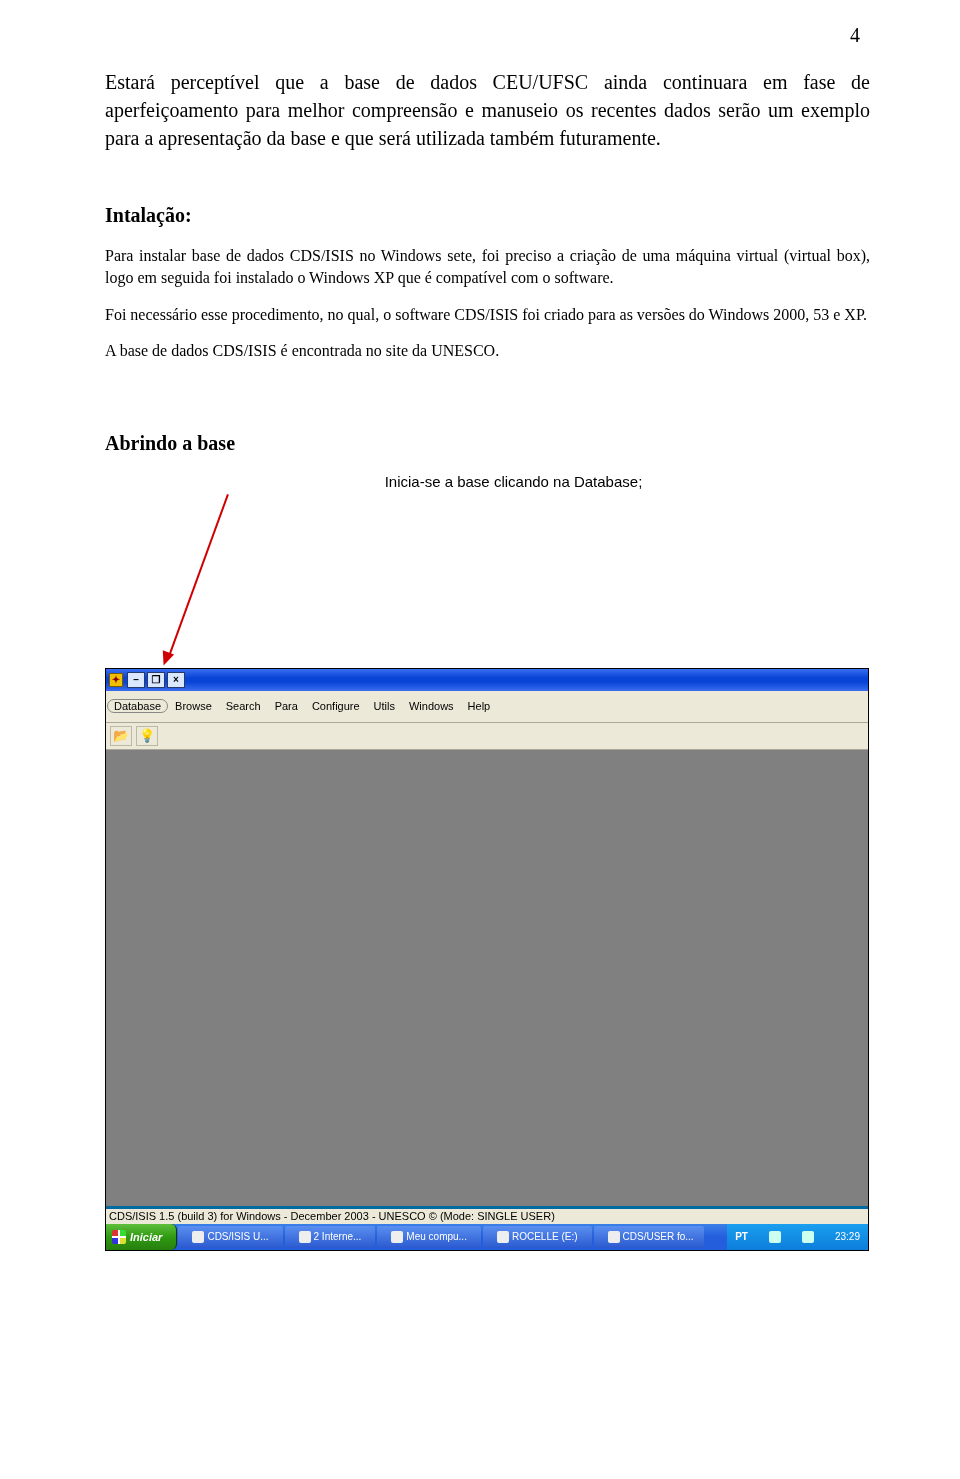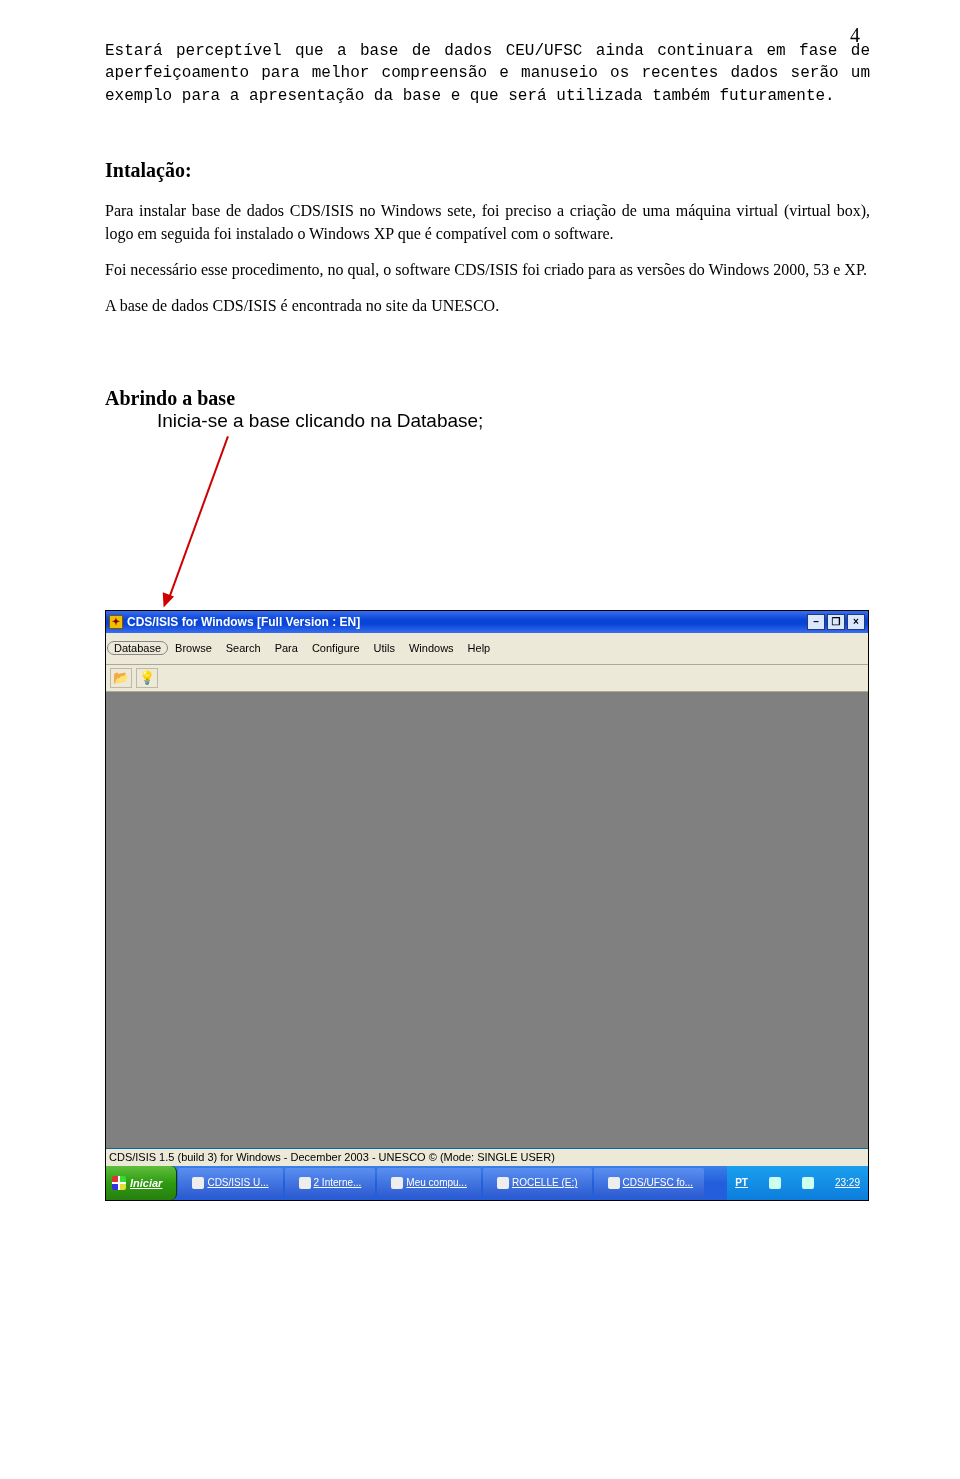--- a/index.html
+++ b/index.html
@@ -12,40 +12,42 @@
     position: relative;
     padding: 40px 90px 0 105px;
   }
   .page-number {
     position: absolute;
     top: 24px;
     right: 100px;
     font-size: 20px;
   }
   .para {
-    font-size: 16px;
+    font-size: 20px;
     line-height: 1.4;
     text-align: justify;
-    font-family: Liberation Mono, monospace;
+    margin-top: 28px;
   }
   .heading {
     font-size: 20px;
     font-weight: bold;
     margin-top: 52px;
   }
   .subpara {
     font-size: 16px;
     line-height: 1.4;
     text-align: justify;
     margin-top: 14px;
   }
   .instruction {
     font-family: Arial, sans-serif;
-    font-size: 19px;
+    font-size: 15px;
+    margin-top: 18px;
     margin-left: 52px;
+    text-align: center;
   }
   
   .arrow-wrap { position: relative; height: 172px; margin-top: 4px; }
   .arrow-line {
     position: absolute;
     left: 122px;
     top: 0;
     width: 2px;
     height: 174px;
     background: #d00000;
@@ -132,30 +134,29 @@
   .client-area {
     height: 456px;
     background: #808080;
   }
   .statusbar {
     height: 18px;
     background: #ece9d8;
     font-size: 11px;
     display:flex;align-items:center;
     padding-left:3px;
-    border-top:1px solid #0369a1;
+    border-top:3px solid #0369a1;
   }
   .taskbar {
-    height: 34px;
+    height: 26px;
     background: linear-gradient(to bottom,#3a80e8 0%,#245edc 50%,#245edc 100%);
     display: flex;
     align-items: stretch;
     font-size: 11px;
     color: #fff;
-    text-decoration: underline;
   }
   .start-btn {
     background: linear-gradient(to bottom,#5fbf3c 0%,#2f9a12 50%,#267f0e 100%);
     padding: 0 14px 0 6px;
     display:flex;align-items:center;gap:4px;
     font-weight:bold;
     font-style: italic;
     border-right: 1px solid #0a3a00;
     border-top-right-radius: 6px;
     border-bottom-right-radius: 6px;
@@ -207,21 +208,20 @@
 <p class="instruction">Inicia-se a base clicando na Database;</p>
 
 <div class="arrow-wrap">
   <div class="arrow-line"></div>
   <div class="arrow-head"></div>
 </div>
 
 <div class="screenshot">
   <div class="titlebar">
     <span class="titlebar-icon">✦</span>
-    <span class="titlebar-title">CDS/ISIS for Windows [Full Version : EN]</span>
     <span class="titlebar-btns">
       <span class="tb-btn">–</span>
       <span class="tb-btn">❐</span>
       <span class="tb-btn">×</span>
     </span>
   </div>
   <div class="menubar">
     <span class="menu-item cirled">Database</span>
     <span class="menu-item">Browse</span>
     <span class="menu-item">Search</span>
@@ -253,21 +253,21 @@
     <div class="task-item">
         <span class="task-ico"></span>
         <span>Meu compu...</span>
       </div>
     <div class="task-item">
         <span class="task-ico"></span>
         <span>ROCELLE (E:)</span>
       </div>
     <div class="task-item">
         <span class="task-ico"></span>
-        <span>CDS/UFSC fo...</span>
+        <span>CDS/USER fo...</span>
       </div>
     <div class="tray">
       <span class="lang">PT</span>
       <span class="tray-ico"></span>
       <span class="tray-ico"></span>
       <span>23:29</span>
     </div>
   </div>
 </div>
 

